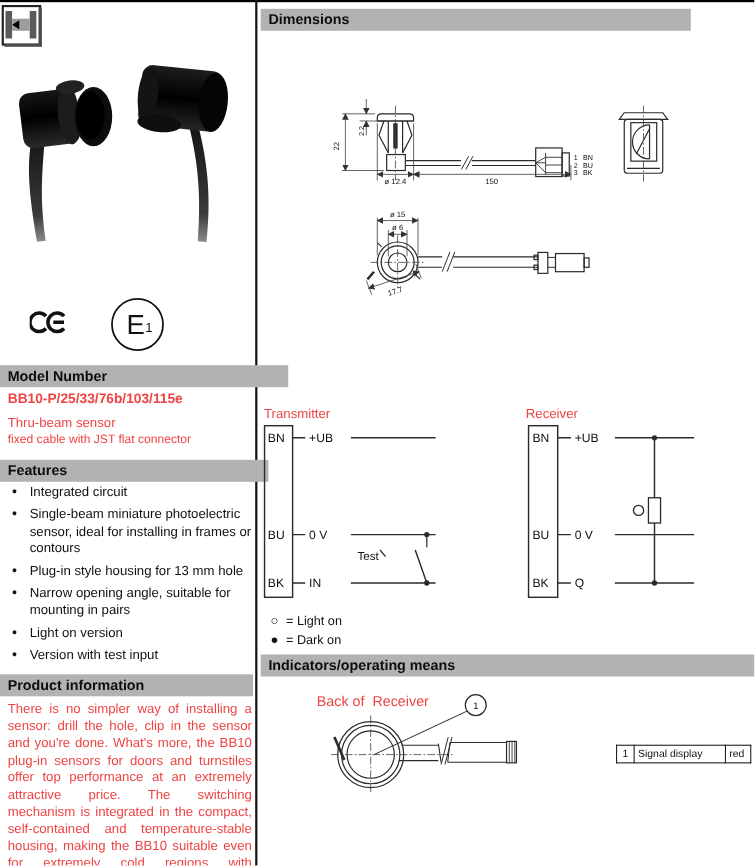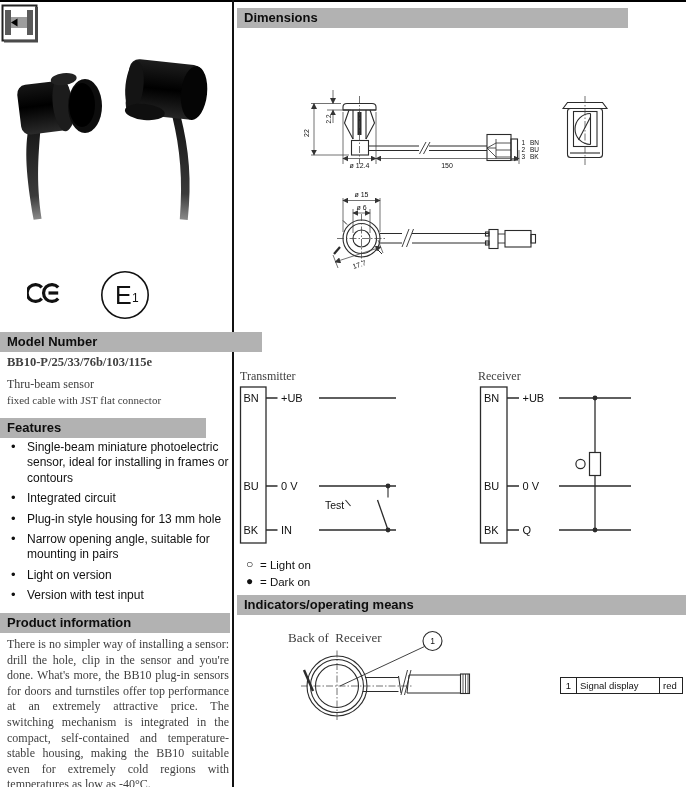--- a/index.html
+++ b/index.html
@@ -1,21 +1,21 @@
 <!DOCTYPE html>
 <html><head>
 <meta charset="utf-8">
 <style>
   html,body{margin:0;padding:0;background:#fff;}
   #page{position:relative;width:686px;height:787px;background:#fff;overflow:hidden;
         font-family:"Liberation Sans",sans-serif;color:#111;}
   .abs{position:absolute;}
   .bar{position:absolute;height:20px;background:#b2b2b2;color:#0d0d0d;font-weight:bold;
        font-size:13px;line-height:20px;padding-left:7px;box-sizing:border-box;}
-  .txt{position:absolute;color:#404040;font-family:Liberation Serif, serif;}
+  .txt{position:absolute;color:#ef4444;}
   .feat{position:relative;padding-left:20px;margin-bottom:5px;font-size:12px;line-height:15.4px;}
   .feat::before{content:"\2022";position:absolute;left:4px;top:-1px;font-size:13px;}
   .legend-row{display:flex;align-items:center;height:17px;font-size:11.5px;}
   .legend-sym{width:14px;font-size:12px;line-height:17px;}
   table.ind{border-collapse:collapse;font-size:9.5px;}
   table.ind td{border:1px solid #222;height:15px;padding:0 3px;white-space:nowrap;}
   svg text{font-family:"Liberation Sans",sans-serif;fill:#111;}
   .dimtxt{font-size:7px;}
   .pintxt{font-size:6.5px;}
   .termtxt{font-size:11px;}
@@ -87,24 +87,24 @@
     <circle cx="26" cy="26" r="23.2" fill="none" stroke="#111" stroke-width="1.6"></circle>
     <text x="16" y="35" font-size="25">E</text>
     <text x="33" y="33" font-size="12">1</text>
   </svg>
 
   <div class="bar" style="left:0;top:332px;width:262px;">Model Number</div>
   <div class="txt" style="left:7px;top:355px;font-size:12.5px;font-weight:bold;">BB10-P/25/33/76b/103/115e</div>
   <div class="txt" style="left:7px;top:377px;font-size:12px;">Thru-beam sensor</div>
   <div class="txt" style="left:7px;top:394px;font-size:11px;">fixed cable with JST flat connector</div>
 
-  <div class="bar" style="left:0;top:418px;width:206px;">Features</div>
+  <div class="bar" style="left:0;top:418px;width:244px;">Features</div>
   <div class="abs" style="left:7px;top:440px;width:223px;">
+    <div class="feat">Integrated circuit</div>
     <div class="feat">Single-beam miniature photoelectric sensor, ideal for installing in frames or contours</div>
-    <div class="feat">Integrated circuit</div>
     <div class="feat">Plug-in style housing for 13 mm hole</div>
     <div class="feat">Narrow opening angle, suitable for mounting in pairs</div>
     <div class="feat">Light on version</div>
     <div class="feat">Version with test input</div>
   </div>
 
   <div class="bar" style="left:0;top:613px;width:230px;">Product information</div>
   <div class="txt" style="left:7px;top:637px;width:222px;font-size:12px;line-height:15.6px;text-align:justify;">There is no simpler way of installing a sensor: drill the hole, clip in the sensor and you're done. What's more, the BB10 plug-in sensors for doors and turnstiles offer top performance at an extremely attractive price. The switching mechanism is integrated in the compact, self-contained and temperature-stable housing, making the BB10 suitable even for extremely cold regions with temperatures as low as -40°C.</div>
 
   <div class="bar" style="left:237px;top:8px;width:391px;">Dimensions</div>

